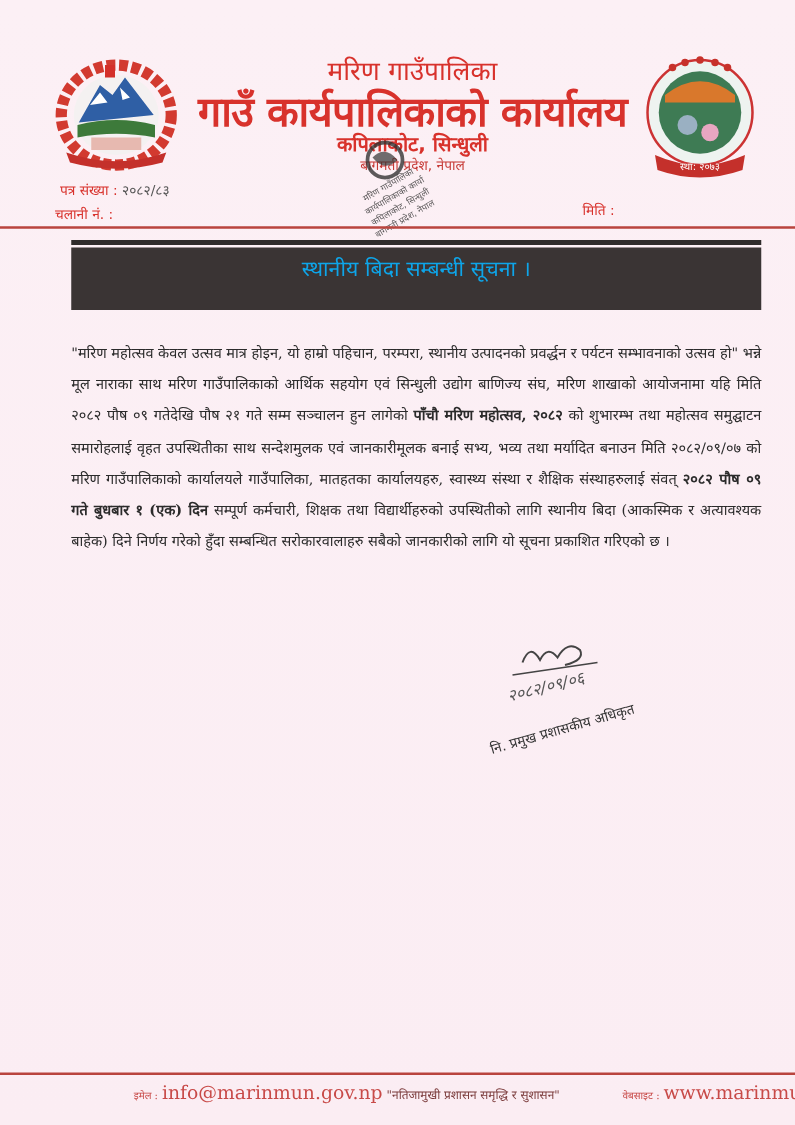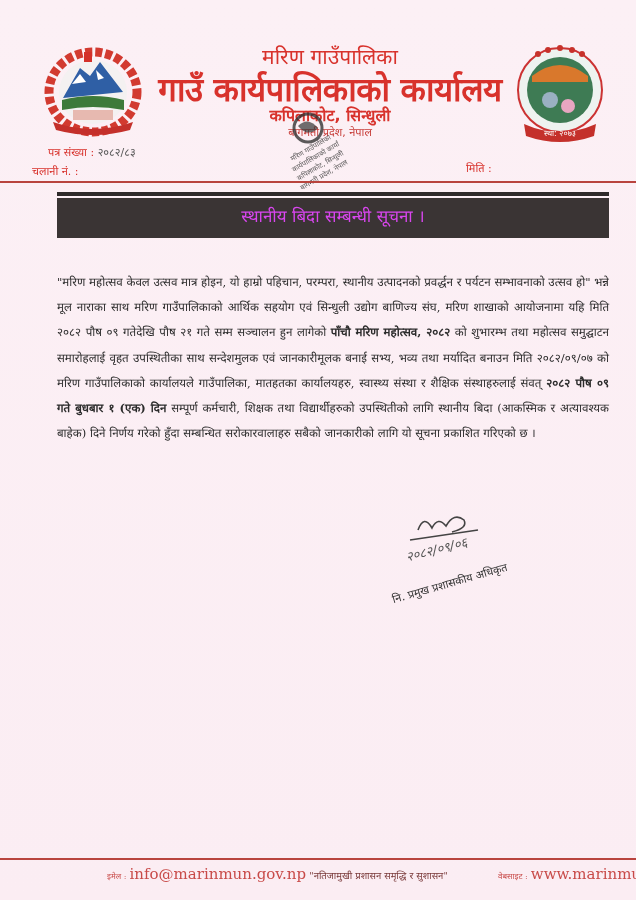--- a/index.html
+++ b/index.html
@@ -16,30 +16,30 @@
   .emblem-left { position: absolute; left: 38px; top: 40px; width: 110px; height: 100px; }
   .emblem-right { position: absolute; left: 510px; top: 40px; width: 100px; height: 105px; }
   .hdr { position: absolute; left: 150px; width: 360px; text-align: center; color: #d8322c; font-family: "DejaVu Sans", sans-serif; }
   .hdr-1 { top: 42px; font-size: 21px; }
   .hdr-2 { top: 66px; font-size: 33px; font-weight: bold; letter-spacing: -0.5px; }
   .hdr-3 { top: 104px; font-size: 16px; font-weight: bold; }
   .hdr-4 { top: 124px; font-size: 11px; color: #c63a36; }
   .meta { position: absolute; font-family: "DejaVu Sans", sans-serif; font-size: 11px; color: #d8322c; }
   .meta .val { color: #555; }
   .meta-patra { left: 48px; top: 144px; }
-  .meta-chalani { left: 32px; top: 163px; }
+  .meta-chalani { left: 44px; top: 163px; }
   .meta-miti { left: 466px; top: 160px; }
   .stamp { position: absolute; left: 272px; top: 108px; width: 92px; height: 82px; }
 
   .rule-top { position: absolute; left: 0; right: 0; top: 181px; height: 2px; background: #b9443e; }
 
   
   .titlebar-top { position: absolute; left: 57px; width: 552px; top: 192px; height: 4px; background: #2f2b2b; }
-  .titlebar { position: absolute; left: 57px; width: 552px; top: 198px; height: 40px; background: #3a3434;
-    color: #d946ef; font-size: 17px; text-align: center; line-height: 36px; font-family: "DejaVu Sans", sans-serif; }
+  .titlebar { position: absolute; left: 57px; width: 552px; top: 198px; height: 50px; background: #3a3434;
+    color: #0ea5e9; font-size: 17px; text-align: center; line-height: 36px; font-family: "DejaVu Sans", sans-serif; }
   .published { position: absolute; left: 0; right: 0; top: 241px; text-align: center; font-size: 11px; font-style: italic; color: #333; }
 
   
   .body-text { position: absolute; left: 57px; width: 552px; top: 270px; font-size: 11.6px; line-height: 25.2px; text-align: justify; color: #2b2b2b; font-family: "DejaVu Serif", serif; }
   .body-text b { font-weight: bold; }
 
   
   .sig { position: absolute; left: 398px; top: 508px; width: 160px; height: 90px; }
   .sig-date { position: absolute; left: 405px; top: 540px; transform: rotate(-14deg); font-family: "DejaVu Sans", sans-serif; font-size: 13px; color: #555; font-style: italic; }
   .sig-title { position: absolute; left: 390px; top: 575px; transform: rotate(-16deg); font-family: "DejaVu Sans", sans-serif; font-size: 11px; color: #333; white-space: nowrap; }

